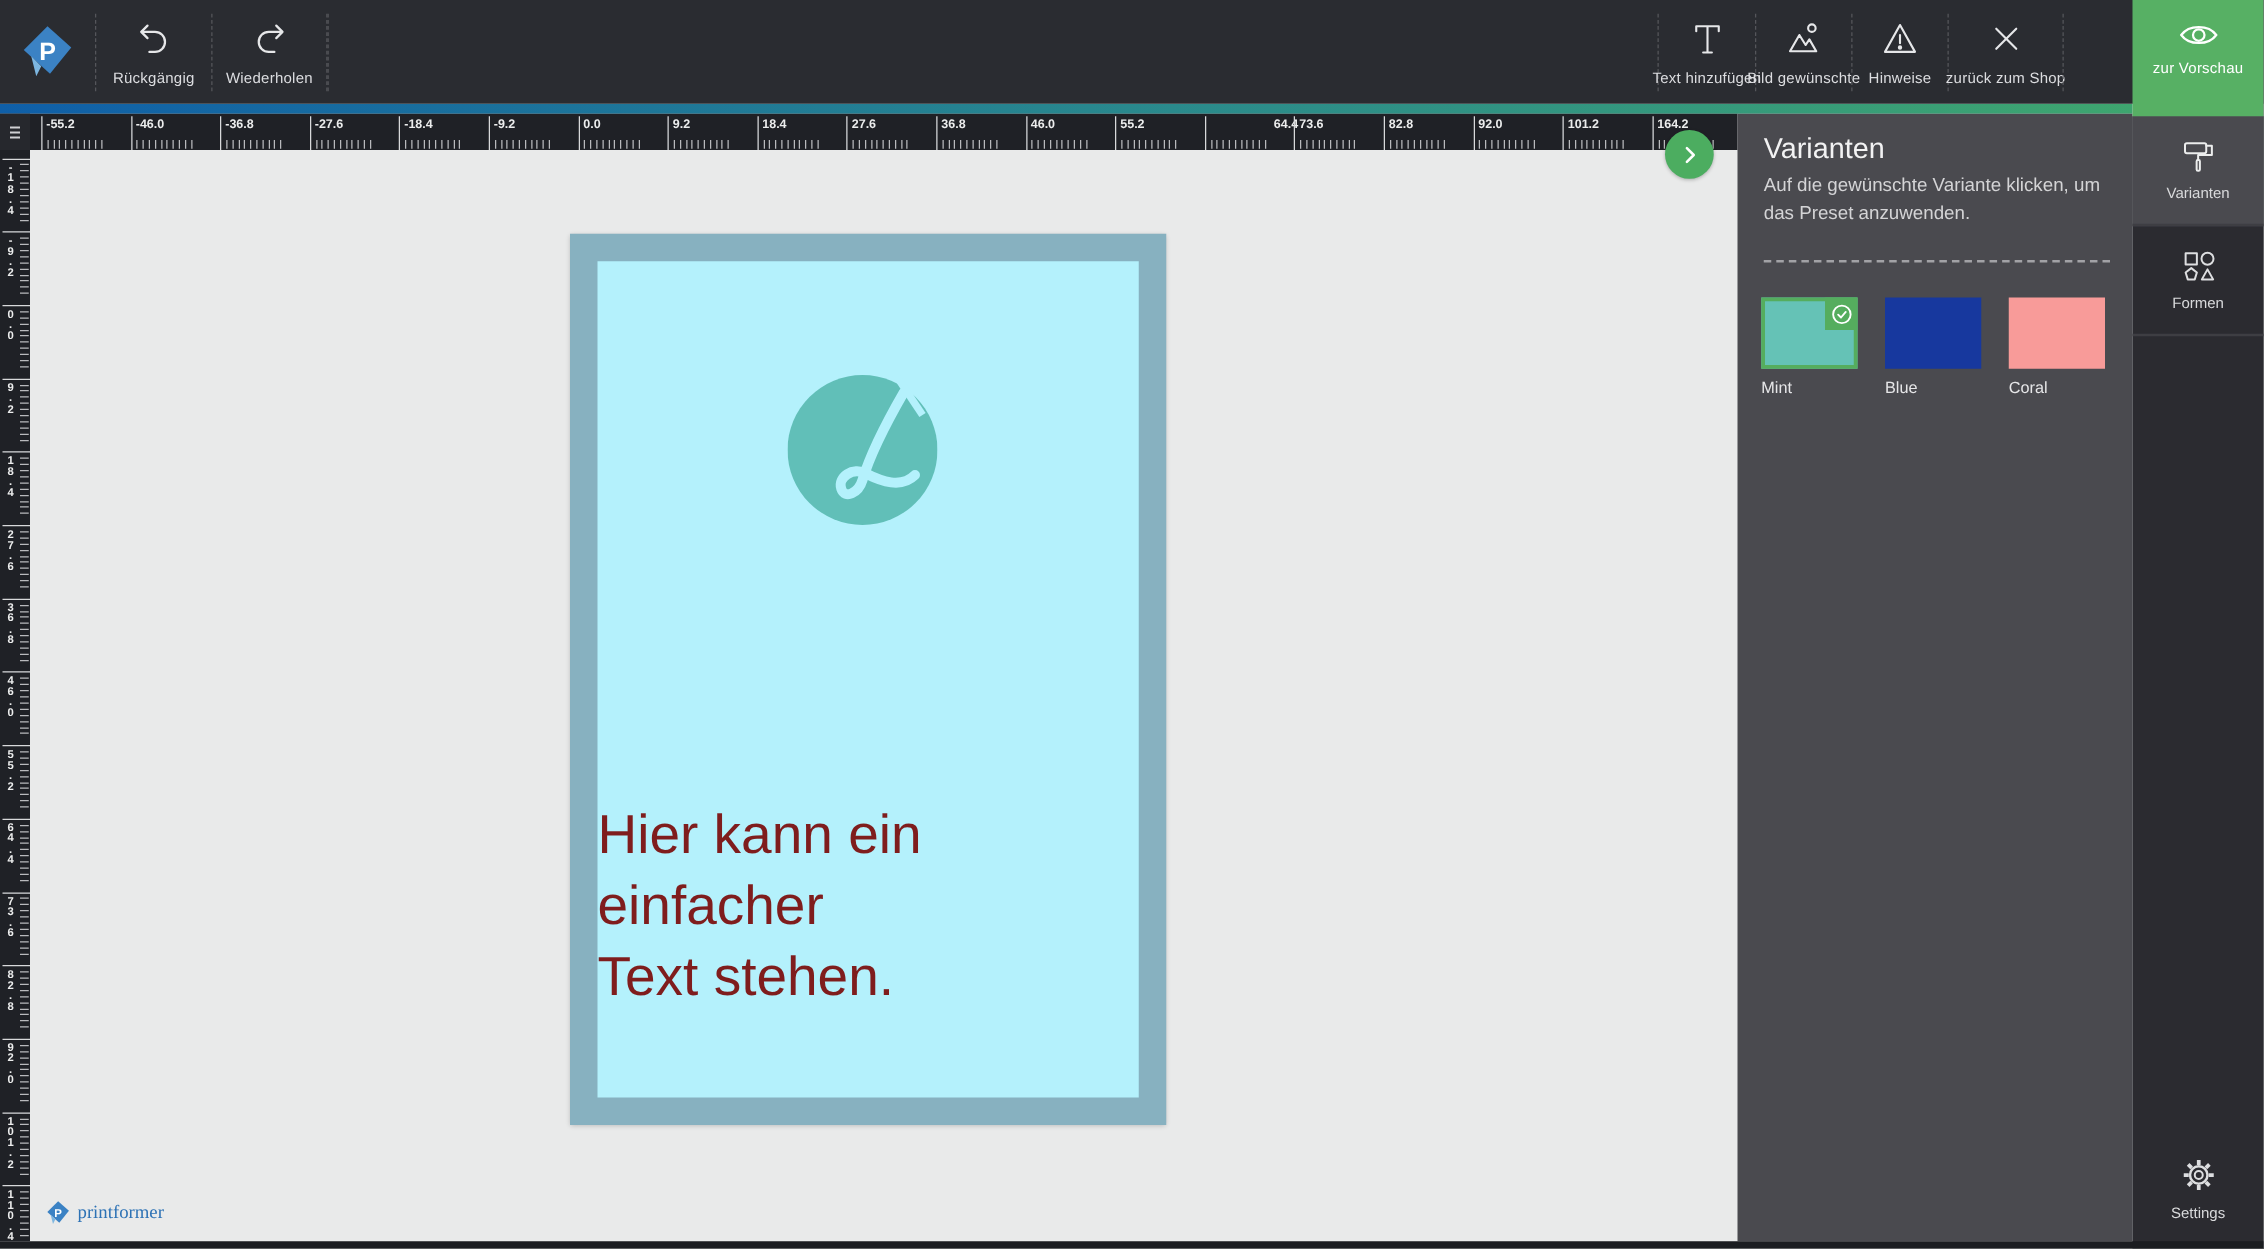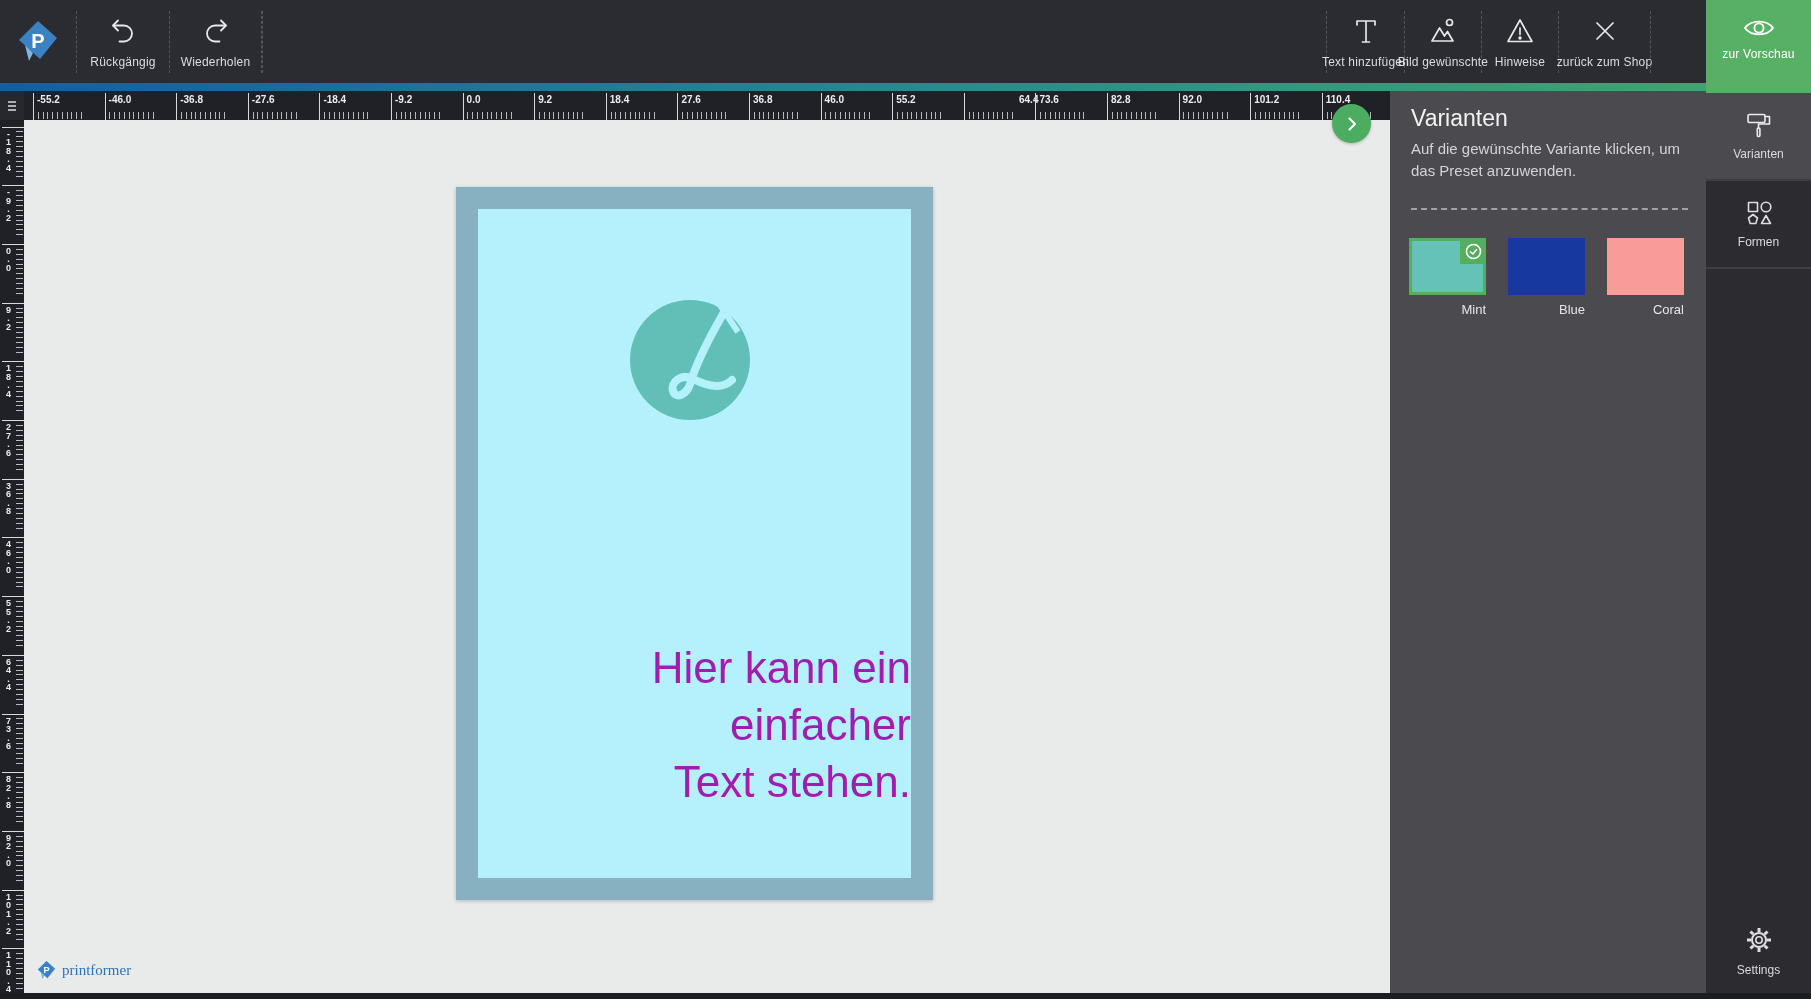--- a/index.html
+++ b/index.html
@@ -43,34 +43,34 @@
   .vtick.major{left:2px;right:0;background:#d8d9db;}
   .vlab{position:absolute;left:6px;font-size:9px;font-weight:bold;color:#eceded;line-height:8.5px;text-align:center;}
 
   
   .poster{position:absolute;left:456px;top:187px;width:477px;height:713px;
           background:#87b1c0;box-shadow:0 1px 4px rgba(0,0,0,.22);z-index:5;}
   .poster-inner{position:absolute;left:22px;top:22px;right:22px;bottom:22px;background:#b4f1fc;}
   .poster-logo{position:absolute;left:152px;top:91px;width:120px;height:120px;}
   .poster-heading{position:absolute;left:0;top:284px;width:100%;text-align:center;
           font-size:45px;font-weight:bold;letter-spacing:.5px;color:#70c5bf;}
-  .poster-body{position:absolute;left:0;top:430px;width:100%;text-align:right;
-          font-size:44px;line-height:57px;color:#a21caf;}
+  .poster-body{position:absolute;left:0;top:430px;width:100%;text-align:left;
+          font-size:44px;line-height:57px;color:#7f1d1d;}
   .panel-toggle{position:absolute;left:1332px;top:104px;width:39px;height:39px;border-radius:50%;
           background:#4cad60;border:0;cursor:pointer;display:flex;align-items:center;
           justify-content:center;z-index:25;box-shadow:0 1px 3px rgba(0,0,0,.25);}
 
   
   .panel{position:absolute;left:1390px;top:91px;width:316px;height:902px;
          background:#4a4a4f;z-index:22;color:#eee;}
   .panel-title{margin:14px 0 2px 21px;font-size:23px;font-weight:400;color:#f2f2f3;}
   .panel-desc{margin:6px 21px 0 21px;font-size:15px;line-height:22px;color:#d4d4d6;}
   .panel-dash{margin:26px 18px 0 21px;border-top:2px dashed #a2a2a6;}
   .swatches{display:flex;margin:28px 0 0 19px;gap:22px;}
-  .swatch-wrap{display:flex;flex-direction:column;align-items:flex-end;width:77px;cursor:pointer;}
+  .swatch-wrap{display:flex;flex-direction:column;align-items:flex-start;width:77px;cursor:pointer;}
   .swatch{position:relative;width:77px;height:57px;box-sizing:border-box;}
   .swatch .badge{display:none;position:absolute;right:0;top:0;width:26px;height:26px;
          background:#55ad5e;align-items:center;justify-content:center;}
   .swatch.selected{border:3px solid #55ad5e;}
   .swatch.selected .badge{display:flex;right:-3px;top:-3px;}
   .swatch-label{margin-top:7px;font-size:13px;color:#e6e6e8;}
 
   
   .siderail{position:absolute;left:1706px;top:93px;width:105px;height:906px;
             background:#2b2b30;z-index:22;display:flex;flex-direction:column;}
@@ -398,21 +398,21 @@
       <div class="htick" style="left:1235.7999999999997px;height:7px"></div>
       <div class="htick" style="left:1240.6px;height:7px"></div>
       <div class="htick" style="left:1245.3999999999999px;height:7px"></div>
       <div class="htick" style="left:1250.1999999999998px;height:7px"></div>
       <div class="htick" style="left:1254.9999999999998px;height:7px"></div>
       <div class="htick" style="left:1259.7999999999997px;height:7px"></div>
       <div class="htick" style="left:1264.6px;height:7px"></div>
       <div class="htick" style="left:1269.3999999999999px;height:7px"></div>
       <div class="htick" style="left:1274.1999999999998px;height:7px"></div>
       <div class="htick major" style="left:1297.8px"></div>
-      <div class="hlab" style="left:1301.8px">110.4</div>
+      <div class="hlab" style="left:1301.8px">164.2</div>
       <div class="htick" style="left:1302.6px;height:7px"></div>
       <div class="htick" style="left:1307.3999999999999px;height:7px"></div>
       <div class="htick" style="left:1312.2px;height:7px"></div>
       <div class="htick" style="left:1317px;height:7px"></div>
       <div class="htick" style="left:1321.8px;height:7px"></div>
       <div class="htick" style="left:1326.6px;height:7px"></div>
       <div class="htick" style="left:1331.3999999999999px;height:7px"></div>
       <div class="htick" style="left:1336.2px;height:7px"></div>
       <div class="htick" style="left:1341px;height:7px"></div>
       <div class="htick" style="left:1345.8px;height:7px"></div>

